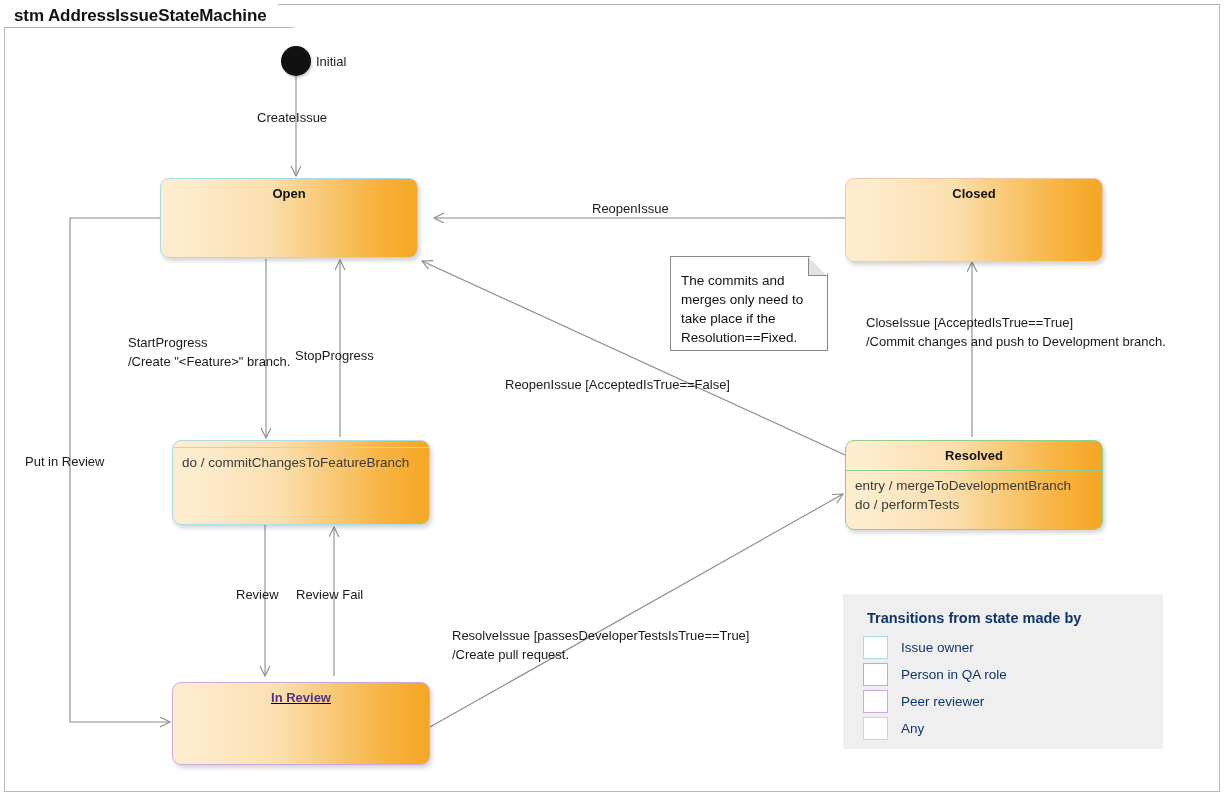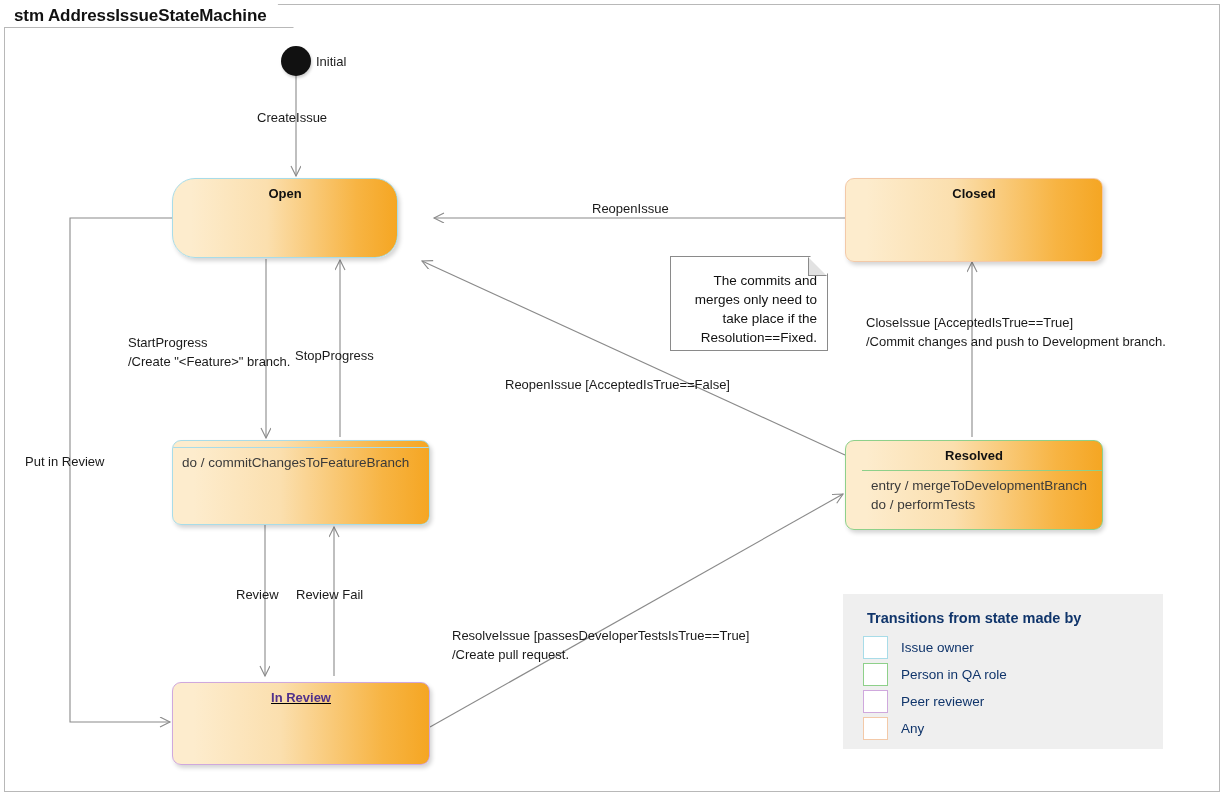--- a/index.html
+++ b/index.html
@@ -17,21 +17,21 @@
   
   .state{position:absolute;box-sizing:border-box;border-radius:9px;
     background:linear-gradient(to right,#fdeccd 0%,#fdeccd 8%,#fbdfae 42%,#f7b443 82%,#f5a623 100%);
     box-shadow:2px 3px 4px rgba(0,0,0,0.17);overflow:hidden;}
   .state .title{text-align:center;font-size:13px;font-weight:bold;color:#111;padding-top:7px;line-height:16px;}
   .state .compart{margin-top:6px;padding:5px 9px 0 9px;font-size:13.5px;color:#3a3a3a;line-height:19px;}
   .state.has-div .compart{border-top:1px solid rgba(0,0,0,0.18);}
   .state.b-cyan{border:1.4px solid #a8dce8;}
   .state.b-cyan.has-div .compart{border-top-color:#a8dce8;}
   .state.b-green{border:1.4px solid #8ed08a;}
-  .state.b-green.has-div .compart{border-top-color:#8ed08a;margin-left:16px;}
+  .state.b-green.has-div .compart{border-top-color:#8ed08a;}
   .state.b-purple{border:1.4px solid #cfa8dd;}
   .state.b-purple .title{color:#51318b;}
   .state.b-peach{border:1.4px solid #f3c9a8;}
 
   
   .note{position:absolute;box-sizing:border-box;background:#fff;border:1px solid #8a8a8a;
     box-shadow:2px 3px 4px rgba(0,0,0,0.17);
     clip-path:polygon(0 0, calc(100% - 18px) 0, 100% 18px, 100% 100%, 0 100%);}
   .note .ntxt{padding:14px 10px 0 10px;font-size:13.5px;color:#111;line-height:19px;}
   .note .fold{position:absolute;right:0;top:0;width:18px;height:18px;
@@ -86,21 +86,21 @@
 
       <line x1="972" y1="437" x2="972" y2="262" marker-end="url(#oarrow)"></line>
 
       <line x1="845" y1="455" x2="422" y2="261" marker-end="url(#oarrow)"></line>
     </g>
   </svg>
 
   <div style="position:absolute;left:281px;top:46px;width:30px;height:30px;border-radius:50%;background:#111;box-shadow:1px 2px 3px rgba(0,0,0,0.2);"></div>
   <div class="elabel" style="left:316px;top:52px;">Initial</div>
 
-  <div class="state b-cyan" style="left:172px;top:178px;width:226px;height:80px;border-radius:23px;">
+  <div class="state b-cyan" style="left:160px;top:178px;width:258px;height:80px;">
     <div class="title">Open</div>
   </div>
 
   <div class="state b-peach" style="left:845px;top:178px;width:258px;height:84px;">
     <div class="title">Closed</div>
   </div>
 
   <div class="state b-cyan has-div" style="left:172px;top:440px;width:258px;height:85px;">
     <div class="compart">do / commitChangesToFeatureBranch</div>
   </div>
@@ -110,21 +110,21 @@
     <div class="compart" style="white-space:pre-line;">entry / mergeToDevelopmentBranch
 do / performTests</div>
   </div>
 
   <div class="state b-purple" style="left:172px;top:682px;width:258px;height:83px;text-decoration:underline;">
     <div class="title">In Review</div>
   </div>
 
   <div class="note" style="left:670px;top:256px;width:158px;height:95px;">
     <div class="fold"></div>
-    <div class="ntxt" style="white-space:pre-line;text-align:right;">The commits and
+    <div class="ntxt" style="white-space:pre-line;">The commits and
 merges only need to
 take place if the
 Resolution==Fixed.</div>
   </div>
 
   <div class="elabel" style="left:257px;top:108px;">CreateIssue</div>
 
   <div class="elabel" style="left:592px;top:199px;">ReopenIssue</div>
 
   <div class="elabel" style="left:128px;top:333px;">StartProgress

